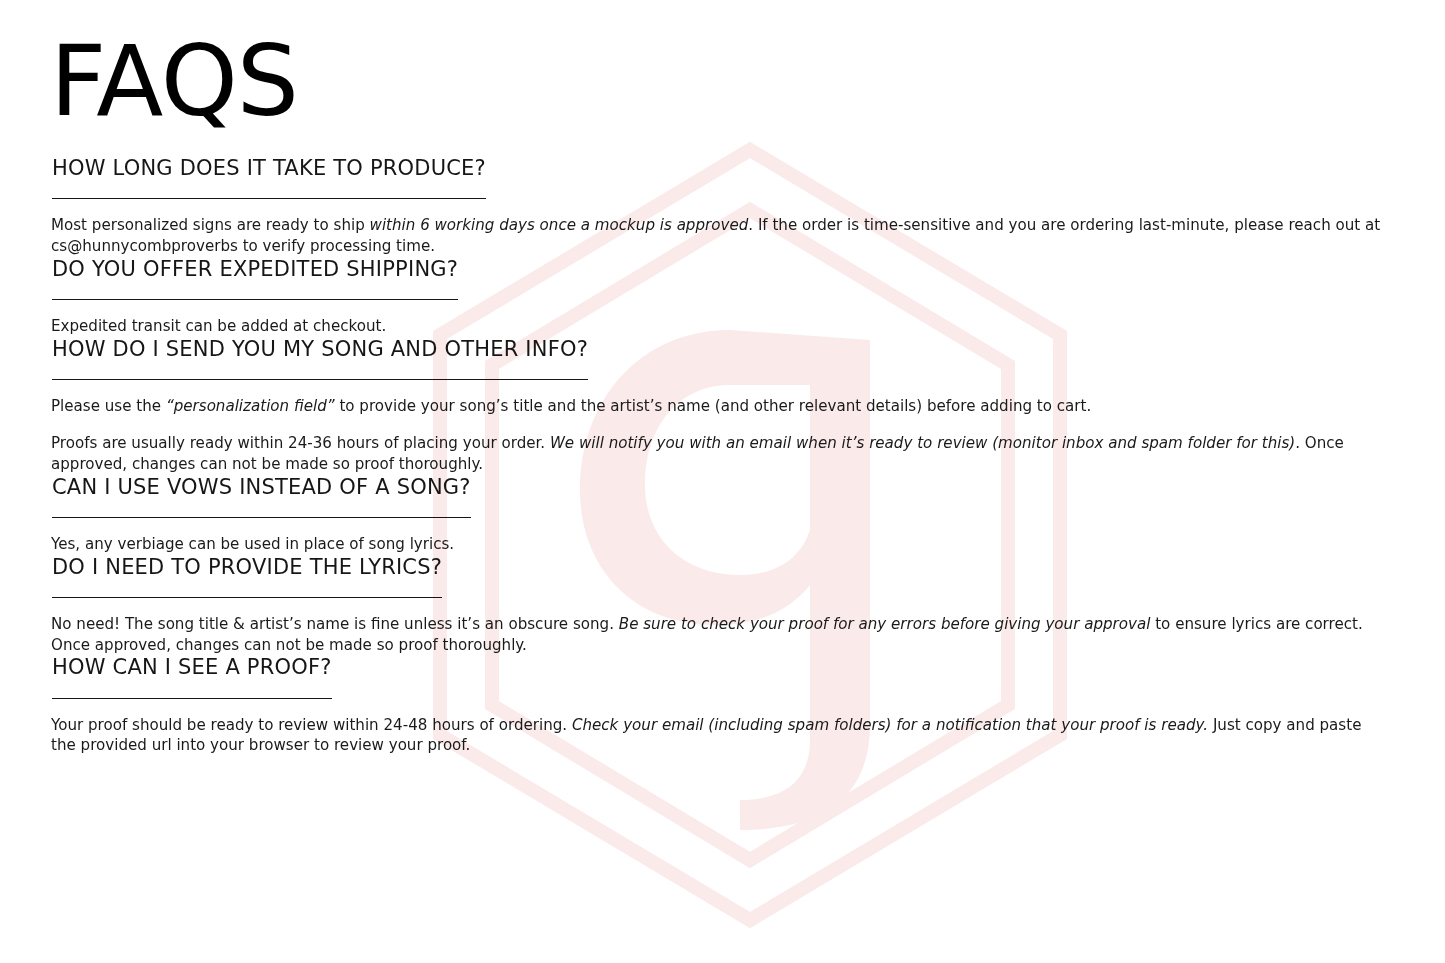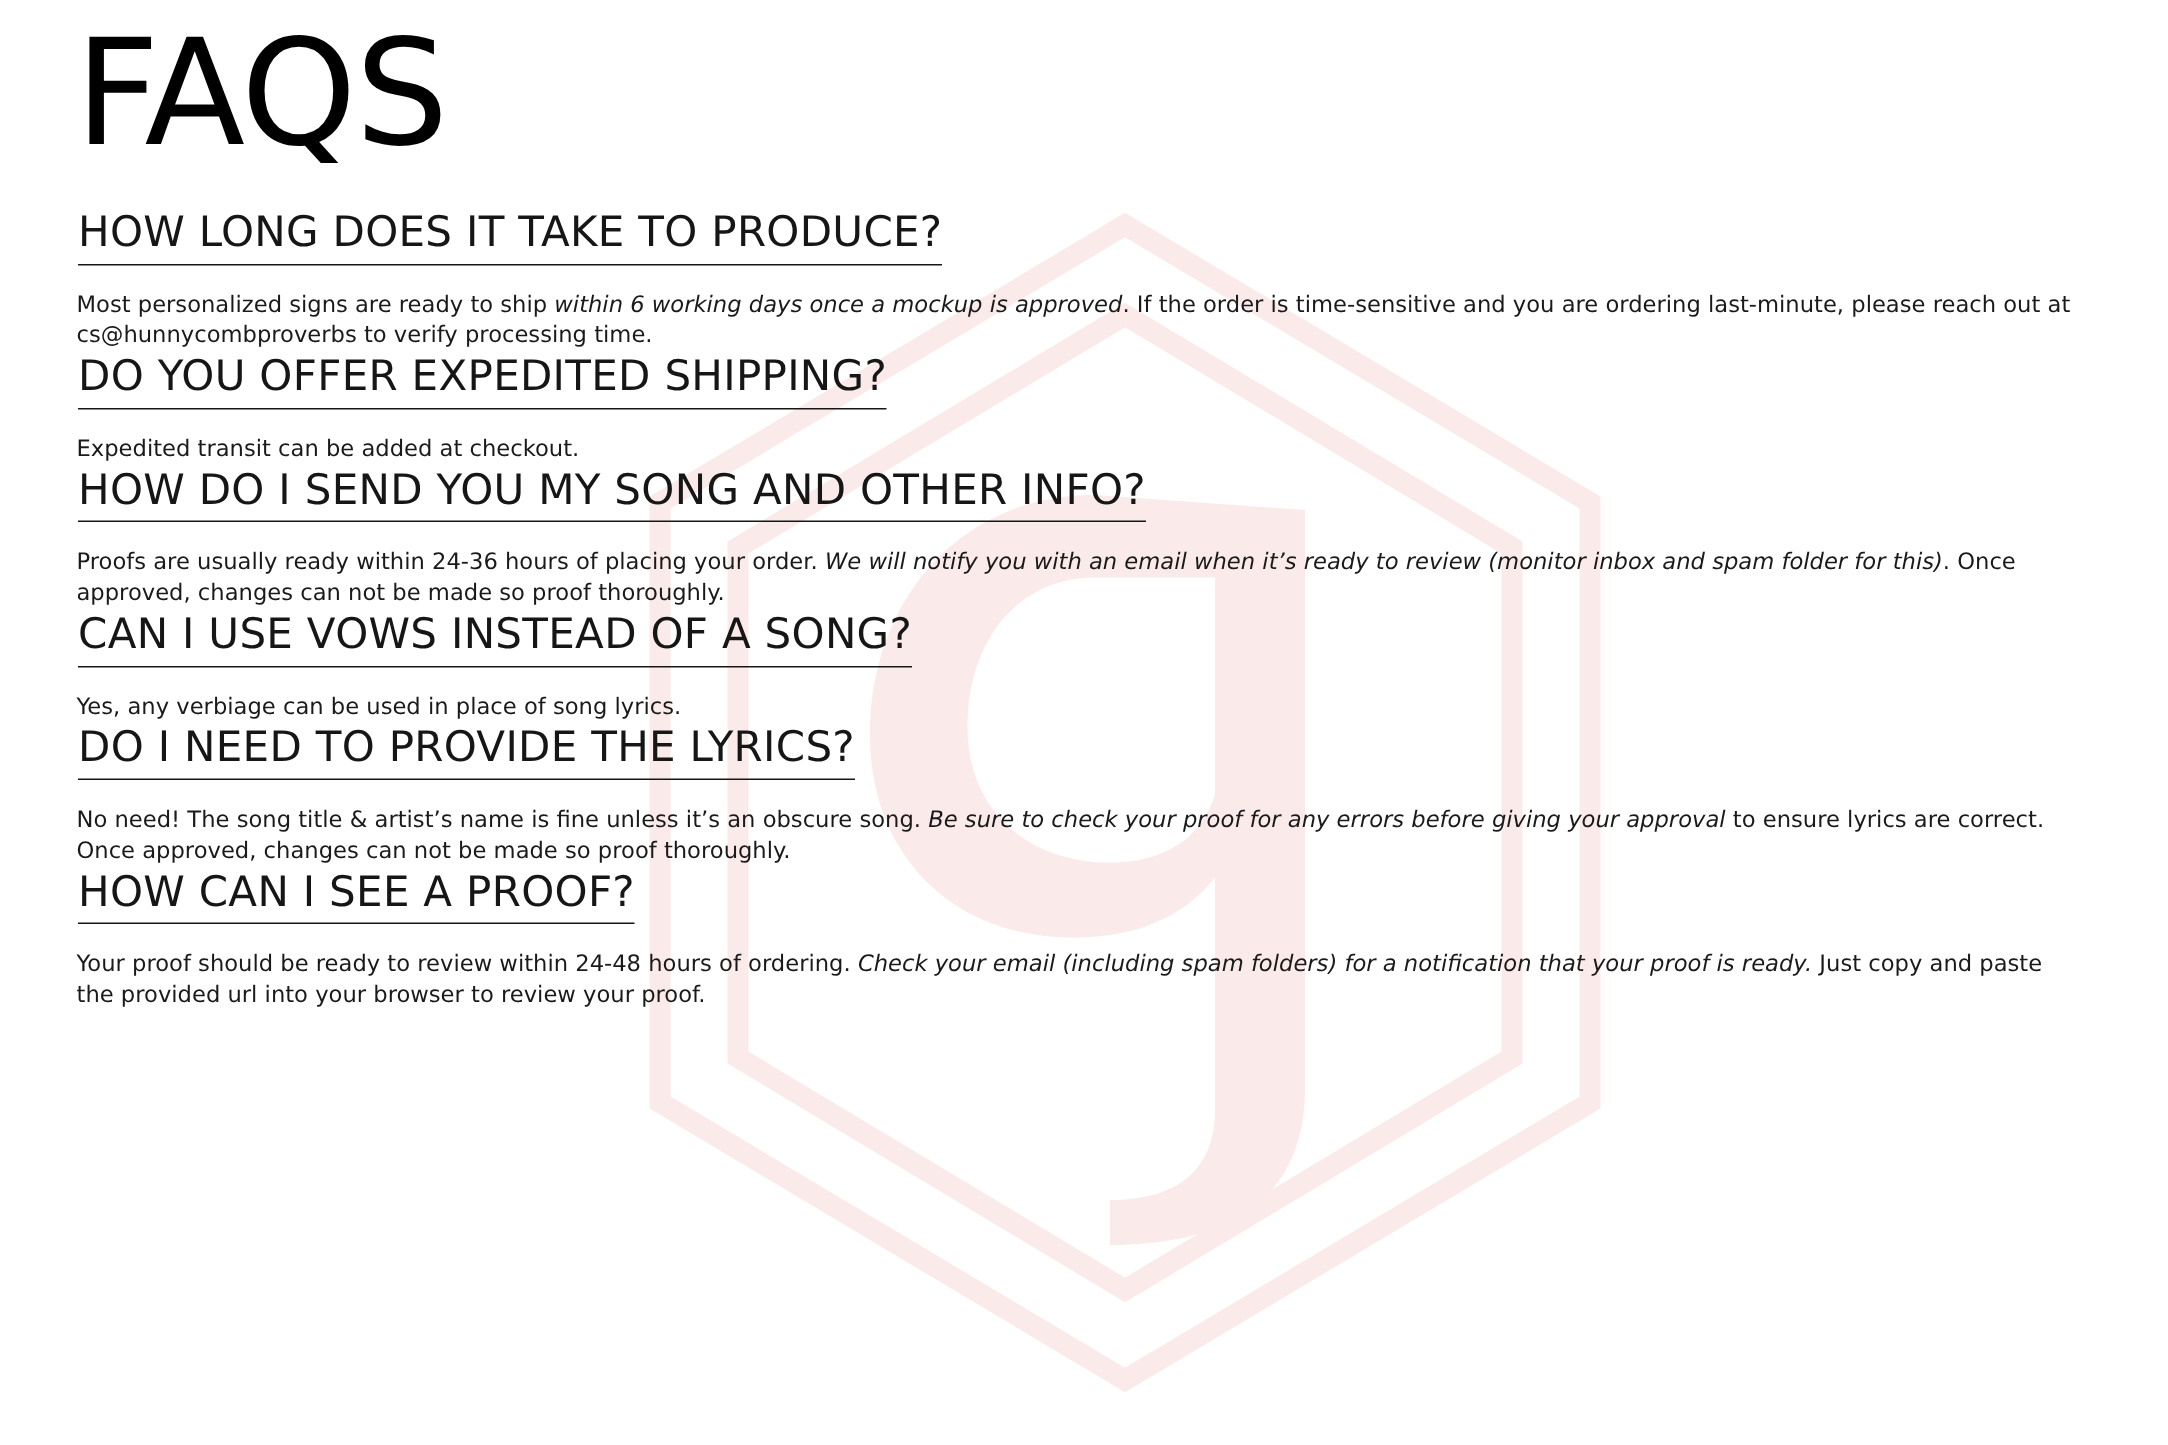--- a/index.html
+++ b/index.html
@@ -34,37 +34,37 @@
     box-sizing: border-box;
   }
 
   .doc-title {
     font-family: "DejaVu Sans", sans-serif;
     font-size: 98px;
     line-height: 1;
     letter-spacing: -1px;
     font-weight: 400;
     color: #000;
-    margin: 14px 0 0 0;
+    margin: 32px 0 0 0;
     padding-left: 2px;
   }
 
   .qa-block {
   }
   .qa-block.first { margin-top: 26px; }
 
   .question {
-    font-size: 28px;
+    font-size: 21px;
     line-height: 1.2;
     letter-spacing: 0.2px;
     font-weight: 400;
     color: #161616;
     display: inline-block;
     border-bottom: 1.6px solid #161616;
-    padding-bottom: 4px;
+    padding-bottom: 17px;
     margin: 0 0 0 4px;
   }
 
   .answer {
     font-size: 15.1px;
     line-height: 1.38;
     color: #1a1a1a;
     margin: 16px 0 0 3px;
     max-width: 1330px;
   }
@@ -84,19 +84,19 @@
     </g>
     <path d="M300 190 C210 190 150 260 150 350 C150 430 205 485 285 485 C330 485 360 470 380 445 L380 600 C380 640 355 660 310 660 L310 690 C395 690 440 655 440 585 L440 200 Z M300 245 L380 245 L380 390 C370 420 345 435 310 435 C255 435 215 400 215 345 C215 285 250 245 300 245 Z" fill="#fbeaea"></path>
   </svg>
 </div>
 
 <div class="page">
   <h1 class="doc-title">FAQS</h1>
   <div id="faq-list">
       <div class="qa-block first"><div class="question">HOW LONG DOES IT TAKE TO PRODUCE?</div><p class="answer"><span>Most personalized signs are ready to ship </span><b>within 6 working days once a mockup is approved</b><span>. If the order is time-sensitive and you are ordering last-minute, please reach out at cs@hunnycombproverbs to verify processing time.</span></p></div>
       <div class="qa-block"><div class="question">DO YOU OFFER EXPEDITED SHIPPING?</div><p class="answer"><span>Expedited transit can be added at checkout.</span></p></div>
-      <div class="qa-block"><div class="question">HOW DO I SEND YOU MY SONG AND OTHER INFO?</div></div>
+      <div class="qa-block"><div class="question">HOW DO I SEND YOU MY SONG AND OTHER INFO?</div><p class="answer"><span>Please use the </span><b>“personalization field”</b><span> to provide your song’s title and the artist’s name (and other relevant details) before adding to cart.</span></p></div>
       <div class="qa-block"><p class="answer"><span>Proofs are usually ready within 24-36 hours of placing your order. </span><b>We will notify you with an email when it’s ready to review (monitor inbox and spam folder for this)</b><span>. Once approved, changes can not be made so proof thoroughly.</span></p></div>
       <div class="qa-block"><div class="question">CAN I USE VOWS INSTEAD OF A SONG?</div><p class="answer"><span>Yes, any verbiage can be used in place of song lyrics.</span></p></div>
       <div class="qa-block"><div class="question">DO I NEED TO PROVIDE THE LYRICS?</div><p class="answer"><span>No need! The song title &amp; artist’s name is fine unless it’s an obscure song. </span><b>Be sure to check your proof for any errors before giving your approval</b><span> to ensure lyrics are correct. Once approved, changes can not be made so proof thoroughly.</span></p></div>
       <div class="qa-block"><div class="question">HOW CAN I SEE A PROOF?</div><p class="answer"><span>Your proof should be ready to review within 24-48 hours of ordering. </span><b>Check your email (including spam folders) for a notification that your proof is ready.</b><span> Just copy and paste the provided url into your browser to review your proof.</span></p></div>
     </div>
 </div>
 
 </body></html>

